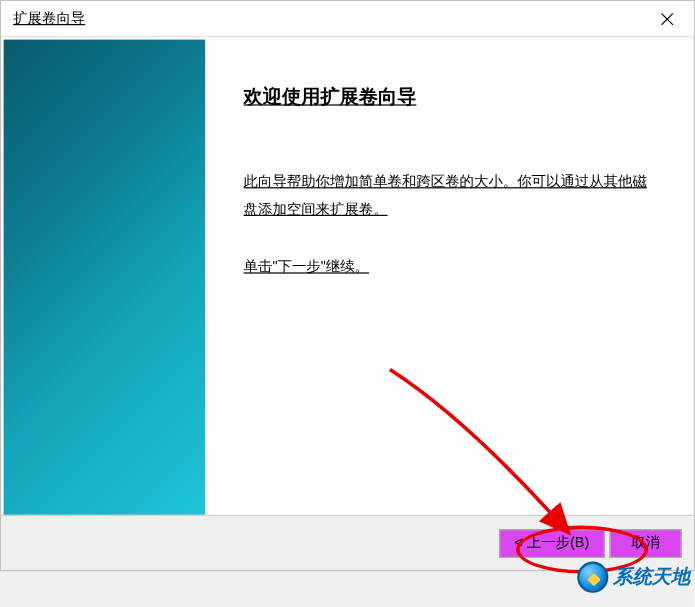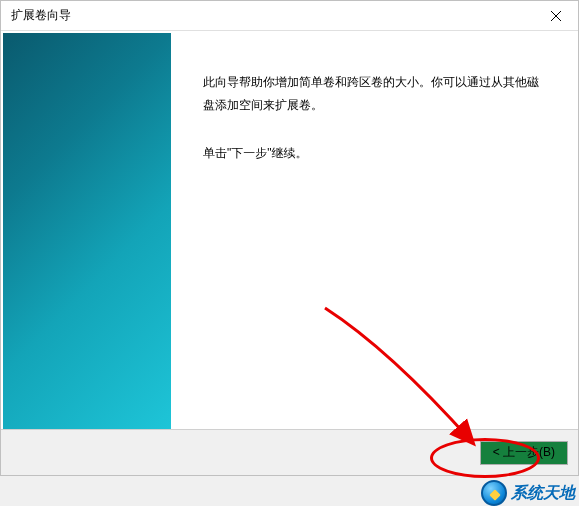--- a/index.html
+++ b/index.html
@@ -11,20 +11,21 @@
       background: #f0f0f0;
       position: relative;
       overflow: hidden;
     }
     .dialog {
       width: 579px;
       height: 476px;
       background: #ffffff;
       border: 1px solid #c0c0c0;
       position: relative;
+      text-decoration: underline;
     }
     .titlebar {
       height: 30px;
       background: #ffffff;
       display: flex;
       align-items: center;
       justify-content: space-between;
       border-bottom: 1px solid #e0e0e0;
     }
     .title-text {
@@ -81,21 +82,21 @@
       display: flex;
       align-items: center;
       justify-content: flex-end;
       padding-right: 10px;
       gap: 4px;
     }
     .btn {
       height: 24px;
       min-width: 88px;
       padding: 0 12px;
-      background: #15803d;
+      background: #d946ef;
       border: 1px solid #adadad;
       font-size: 12px;
       font-family: inherit;
       cursor: pointer;
       display: inline-flex;
       align-items: center;
       justify-content: center;
     }
     .btn-cancel { min-width: 60px; }
     .annot-ellipse {
@@ -114,21 +115,21 @@
       left: 310px;
       top: 300px;
       width: 190px;
       height: 160px;
       pointer-events: none;
       z-index: 9;
     }
     .watermark {
       position: absolute;
       right: 4px;
-      bottom: 0;
+      bottom: 12px;
       display: flex;
       align-items: center;
       gap: 4px;
       z-index: 20;
     }
     .wm-icon {
       width: 26px;
       height: 26px;
       border-radius: 50%;
       background: radial-gradient(circle at 35% 30%, #7fd4ff 0%, #0a85d8 65%, #065da0 100%);
@@ -162,27 +163,29 @@
       <svg viewBox="0 0 10 10">
         <line x1="0" y1="0" x2="10" y2="10" stroke="#000" stroke-width="1"></line>
         <line x1="10" y1="0" x2="0" y2="10" stroke="#000" stroke-width="1"></line>
       </svg>
     </div>
   </div>
 
   <div class="body-area">
     <div class="side-panel"></div>
     <div class="content">
+      <div class="heading">欢迎使用扩展卷向导</div>
       <div class="desc">此向导帮助你增加简单卷和跨区卷的大小。你可以通过从其他磁盘添加空间来扩展卷。</div>
       <div class="instruction">单击"下一步"继续。</div>
     </div>
   </div>
 
   <div class="button-bar">
     <button class="btn">&lt; 上一步(B)</button>
+    <button class="btn btn-cancel">取消</button>
   </div>
 </div>
 
 <svg class="annot-arrow" viewBox="0 0 190 160">
   <defs>
     <marker id="ah" markerWidth="10" markerHeight="10" refX="7" refY="5" orient="auto">
       <path d="M0,1 L9,5 L0,9 Z" fill="#e80000"></path>
     </marker>
   </defs>
   <path d="M 15 8 Q 80 50 162 142" stroke="#e80000" stroke-width="3" fill="none" marker-end="url(#ah)"></path>

